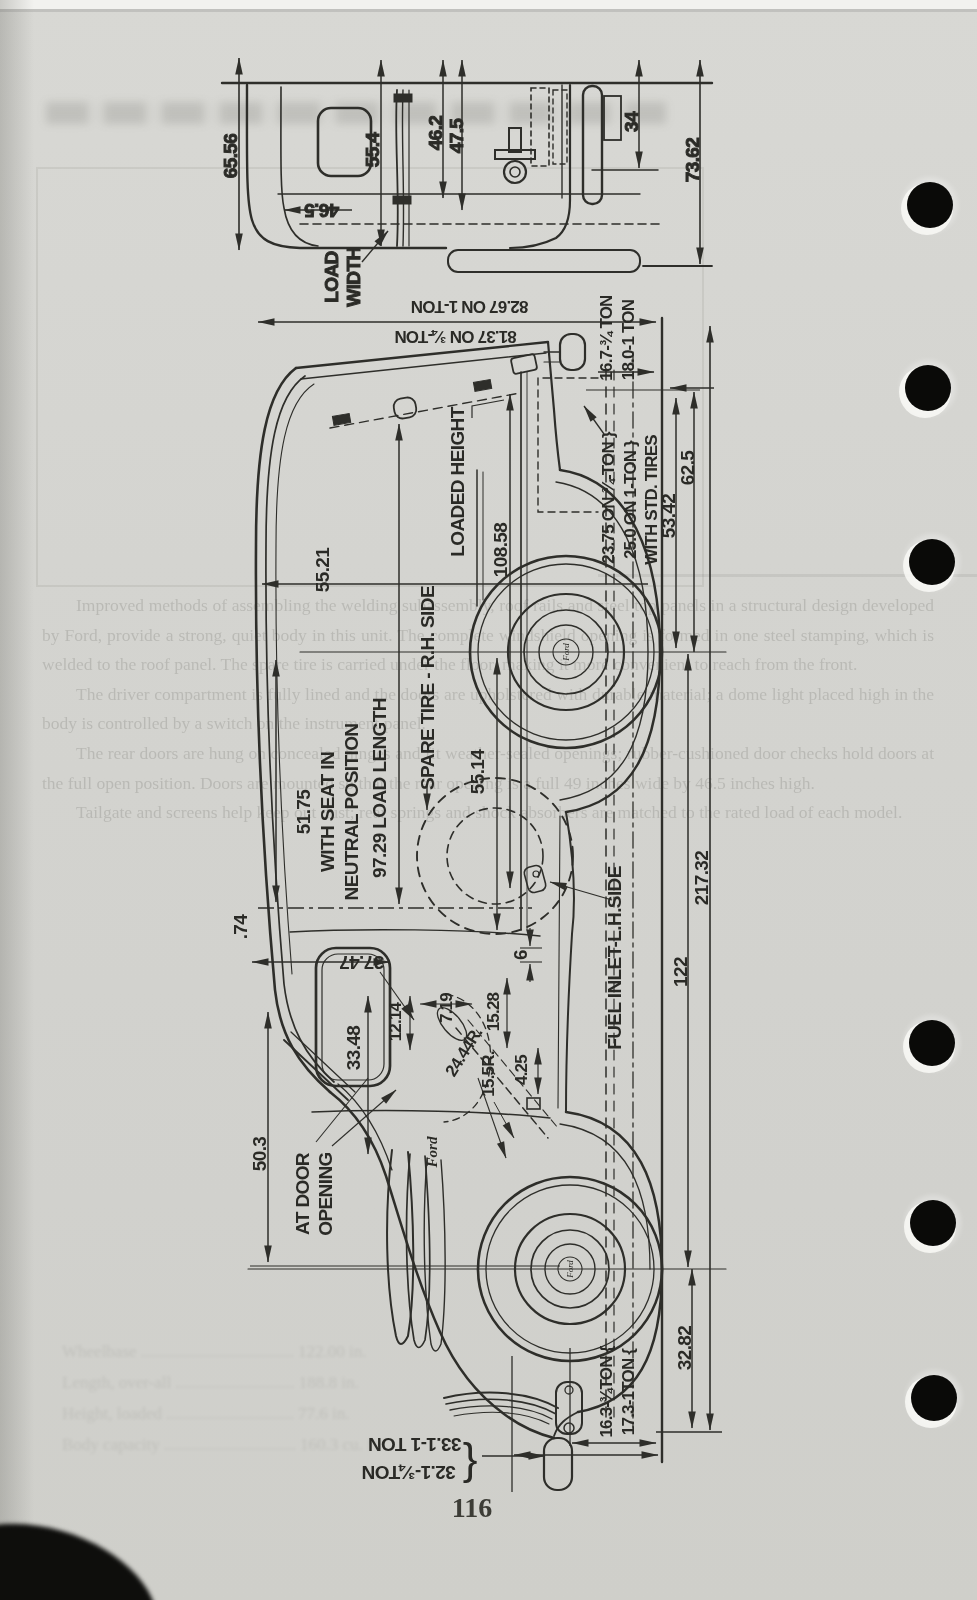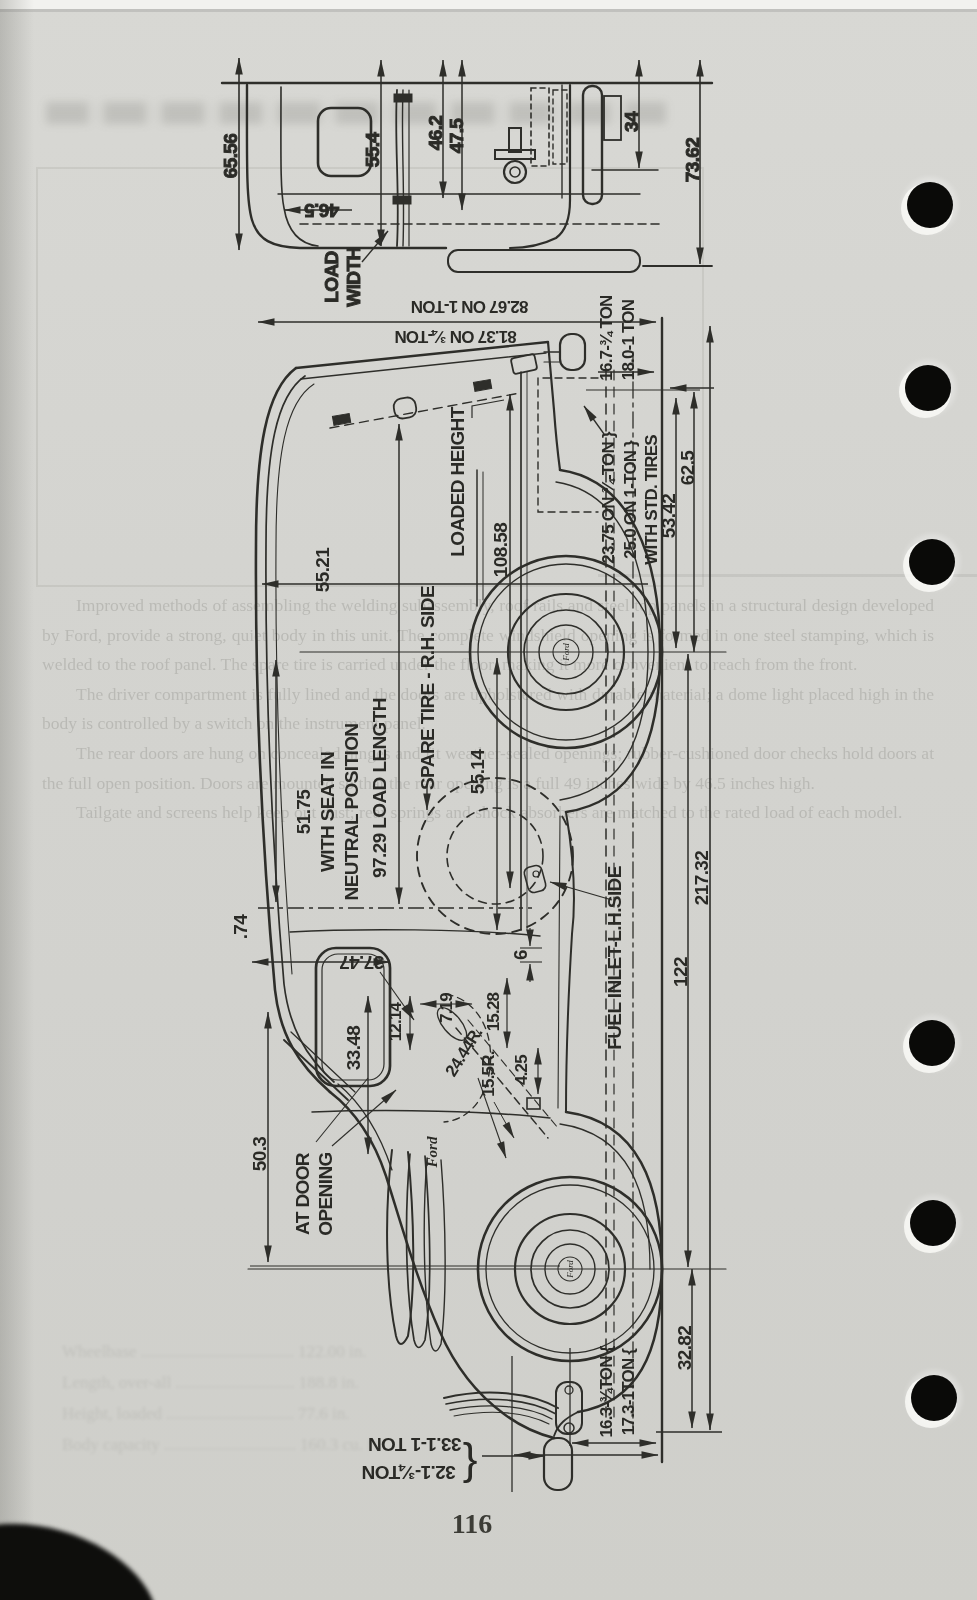--- a/index.html
+++ b/index.html
@@ -14,21 +14,21 @@
   .ghost{position:absolute;color:#56564f;font-family:"Liberation Serif",serif;z-index:1;}
   #ghost-frame{left:36px;top:167px;width:664px;height:416px;border:2px solid rgba(90,90,82,.10);}
   #ghost-heading{left:46px;top:102px;width:620px;height:22px;opacity:.55;filter:blur(4px);
         background:repeating-linear-gradient(90deg,rgba(95,95,88,.34) 0 42px,rgba(95,95,88,.04) 42px 58px);}
   #ghost-main{left:42px;top:591px;width:892px;font-size:17.5px;line-height:29.6px;
         text-align:justify;opacity:.20;filter:blur(.6px);}
   #ghost-main p{margin:0;text-indent:34px;}
   #ghost-specs{left:62px;top:1336px;width:560px;font-size:17px;line-height:31px;
         opacity:.13;filter:blur(1.6px);white-space:pre;}
   #page-number{position:absolute;left:436px;top:1492px;width:72px;text-align:center;z-index:2;
-        font-family:"Liberation Serif",serif;font-weight:700;font-size:28px;color:#3c3c36;margin-top:16px;}
+        font-family:"Liberation Serif",serif;font-weight:700;font-size:28px;color:#3c3c36;}
   svg#diagram{position:absolute;left:0;top:0;z-index:2;}
   svg text{dominant-baseline:central;}
   .dim{font-family:"Liberation Sans",sans-serif;font-weight:700;font-size:19px;
        fill:#2a2a26;text-anchor:middle;letter-spacing:-0.6px;}
   .dim-s{font-size:17px;letter-spacing:-0.8px;}
   .brace{font-family:"Liberation Sans",sans-serif;font-size:44px;font-weight:400;
        fill:#2a2a26;text-anchor:middle;}
   .script{font-family:"Liberation Serif",serif;font-style:italic;font-weight:700;
        font-size:15px;fill:#2a2a26;text-anchor:middle;}
   .hub{font-family:"Liberation Serif",serif;font-style:italic;font-size:9px;

